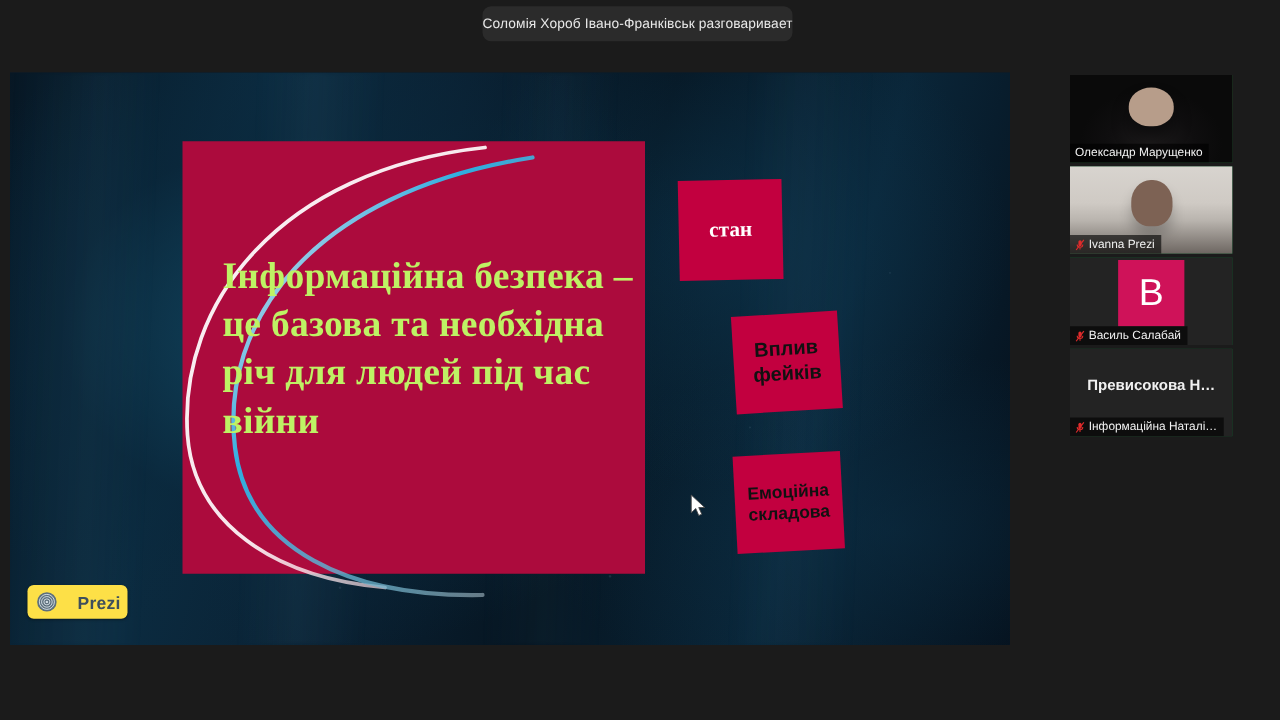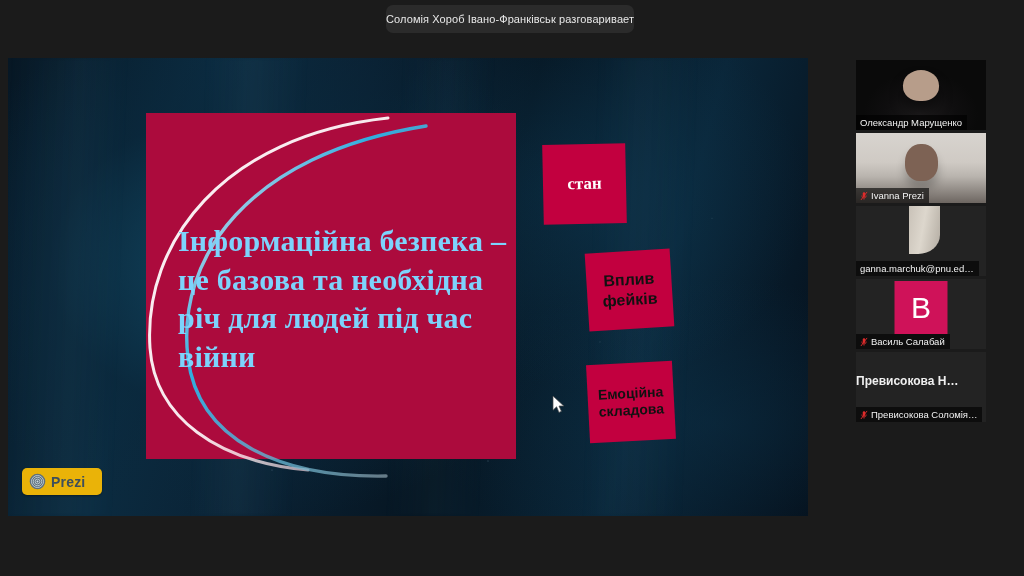--- a/index.html
+++ b/index.html
@@ -57,25 +57,25 @@
       radial-gradient(circle 1.5px at 88% 35%, rgba(180,215,235,.12), rgba(0,0,0,0) 70%);
   }
 
   
   .title-panel{
     position:absolute; left:138px; top:55px;
     width:370px; height:346px;
     background:#ac0b3d;
   }
   .title-text{
-    position:absolute; left:170px; top:164px;
+    position:absolute; left:170px; top:144px;
     width:330px;
     font-family:"Liberation Serif", serif;
     font-weight:700; font-size:30px; line-height:1.29;
-    color:#7dd3fc;
+    color:#bef264;
     letter-spacing:.2px;
   }
 
   
   .arc-svg{ position:absolute; left:0; top:0; width:800px; height:458px; pointer-events:none; }
 
   
   .note{
     position:absolute;
     background:#c2003f;
@@ -102,22 +102,22 @@
     transform:rotate(-3deg);
   }
   .note-emo .note-label{
     font-weight:700; font-size:14px; color:#111111; line-height:1.25;
   }
 
   
   .prezi-badge{
     position:absolute; left:14px; top:410px;
     width:80px; height:27px; border-radius:5px;
-    background:#eab308;
-    display:flex; align-items:center; gap:5px;
+    background:#fde047;
+    display:flex; align-items:center; gap:16px;
     padding-left:7px;
     box-shadow:0 1px 2px rgba(0,0,0,.35);
   }
   .prezi-mark{ width:17px; height:17px; flex:none; }
   .prezi-word{
     font-weight:700; font-size:14px; color:#3e4f5c; letter-spacing:.2px;
   }
 
   
   .cursor{ position:absolute; left:544px; top:337px; width:14px; height:19px; }
@@ -138,21 +138,21 @@
     max-width:130px;
     display:flex; align-items:center; gap:3px;
     padding:2px 5px 2px 4px;
     background:rgba(0,0,0,.62);
     font-size:9.5px; color:#f2f2f2;
     white-space:nowrap; overflow:hidden;
   }
   .mic-muted{ width:8px; height:10px; flex:none; }
   .tile-placeholder-name{
     position:absolute; left:0; right:0; top:22px;
-    text-align:left;
+    text-align:center;
     font-weight:700; font-size:12px; color:#f0f0f0;
   }
   .avatar-sq{
     position:absolute; left:50%; top:2px; transform:translateX(-50%);
     width:53px; height:53px; background:#cf1259;
     display:flex; align-items:center; justify-content:center;
     font-size:30px; color:#ffffff; font-weight:400;
   }
 
   
@@ -276,26 +276,20 @@
           <path d="M6,1.2 a1.9,1.9 0 0 1 1.9,1.9 v3.6 a1.9,1.9 0 0 1 -3.8,0 v-3.6 A1.9,1.9 0 0 1 6,1.2 Z" fill="#e02b2b"></path>
           <path d="M2.6,6.4 a3.4,3.4 0 0 0 6.8,0" fill="none" stroke="#e02b2b" stroke-width="1.2"></path>
           <path d="M6,10 v2.4" stroke="#e02b2b" stroke-width="1.2"></path>
           <path d="M1.4,13 L10.6,0.9" stroke="#e02b2b" stroke-width="1.4"></path>
         </svg>
         <span>Ivanna Prezi</span>
       </div>
     </div>
 
 
-    <div class="tile">
-      <div class="tile-video vid-4"></div>
-      <div class="tile-name">
-        <span>ganna.marchuk@pnu.ed…</span>
-      </div>
-    </div>
 
     <div class="tile">
       <div class="tile-video vid-5"></div>
       <div class="avatar-sq">
         <span>В</span>
       </div>
       <div class="tile-name">
         <svg class="mic-muted" viewBox="0 0 12 14">
           <path d="M6,1.2 a1.9,1.9 0 0 1 1.9,1.9 v3.6 a1.9,1.9 0 0 1 -3.8,0 v-3.6 A1.9,1.9 0 0 1 6,1.2 Z" fill="#e02b2b"></path>
           <path d="M2.6,6.4 a3.4,3.4 0 0 0 6.8,0" fill="none" stroke="#e02b2b" stroke-width="1.2"></path>
@@ -309,18 +303,18 @@
     <div class="tile">
       <div class="tile-video vid-6"></div>
       <div class="tile-placeholder-name">Превисокова  Н…</div>
       <div class="tile-name">
         <svg class="mic-muted" viewBox="0 0 12 14">
           <path d="M6,1.2 a1.9,1.9 0 0 1 1.9,1.9 v3.6 a1.9,1.9 0 0 1 -3.8,0 v-3.6 A1.9,1.9 0 0 1 6,1.2 Z" fill="#e02b2b"></path>
           <path d="M2.6,6.4 a3.4,3.4 0 0 0 6.8,0" fill="none" stroke="#e02b2b" stroke-width="1.2"></path>
           <path d="M6,10 v2.4" stroke="#e02b2b" stroke-width="1.2"></path>
           <path d="M1.4,13 L10.6,0.9" stroke="#e02b2b" stroke-width="1.4"></path>
         </svg>
-        <span>Превисокова Соломія…</span>
+        <span>Інформаційна Наталі…</span>
       </div>
     </div>
 
   </div>
 </div>
 
 </body></html>

